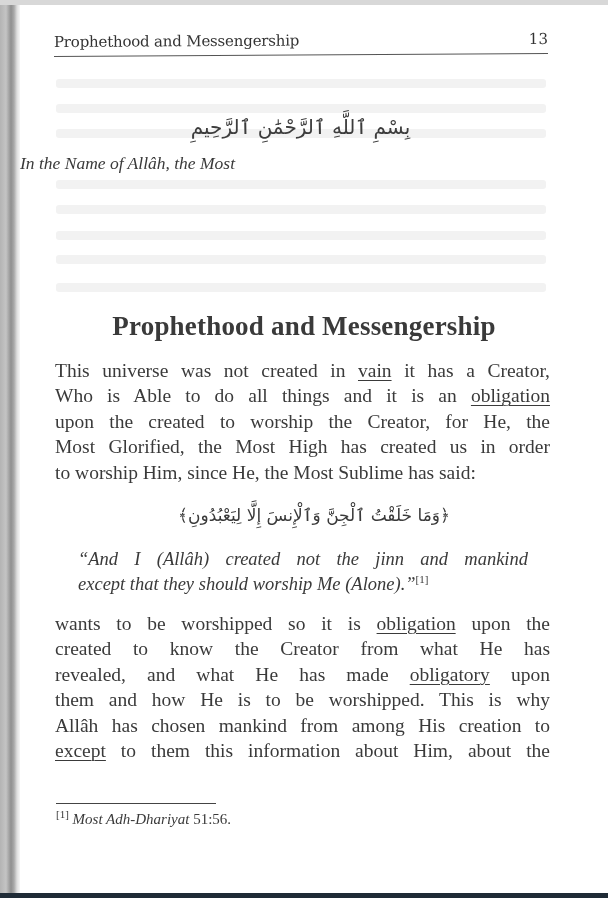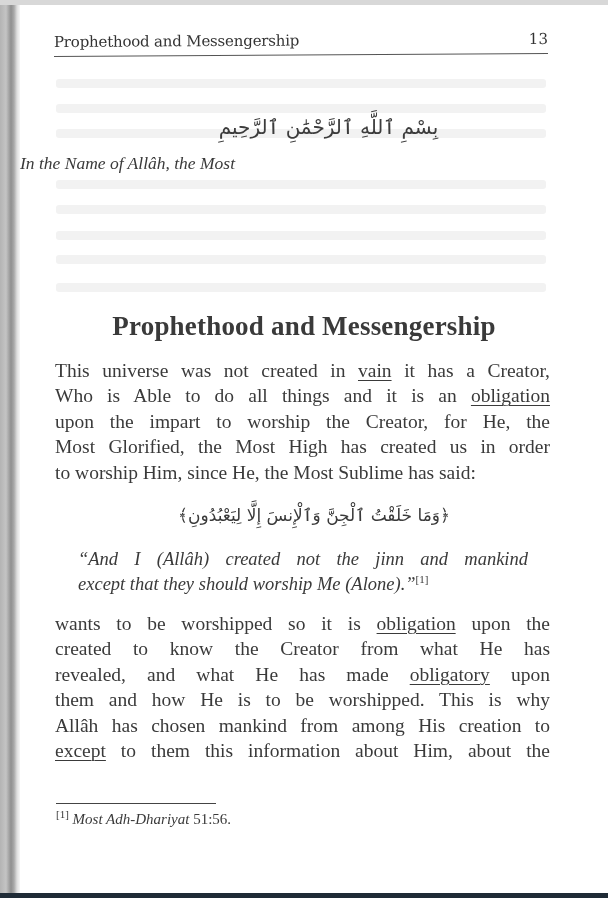--- a/index.html
+++ b/index.html
@@ -21,21 +21,21 @@
       position: absolute; left: 34px; top: 25px; width: 494px; height: 26px;
       border-bottom: 1px solid #555;
       transform: rotate(-0.35deg); transform-origin: left bottom;
     }
     .running-title { position: absolute; left: 0; top: 3px; font-size: 15px; color: #333; letter-spacing: -0.2px; }
     .page-number { position: absolute; right: 0; top: 3px; font-size: 15px; color: #333; }
 
     .ghost { position: absolute; left: 36px; height: 9px; background: #f2f2f2; border-radius: 3px; }
 
     .basmala { position: absolute; left: 0; top: 110px; width: 561px; text-align: center;
-      font-family: "DejaVu Sans", sans-serif; font-size: 20px; color: #3c3c3c; direction: rtl; margin-left: 28px; }
+      font-family: "DejaVu Sans", sans-serif; font-size: 20px; color: #3c3c3c; direction: rtl; }
     .basmala-trans { position: absolute; left: 0; top: 146px; width: 520px; text-align: left;
       font-style: italic; font-size: 17.5px; line-height: 25px; color: #3a3a3a; font-family: "Liberation Serif", serif; }
 
     .chapter-title { position: absolute; left: 0; top: 306px; width: 568px; text-align: center;
       font-family: "Liberation Serif", serif; font-weight: bold; font-size: 27px; color: #3a3a3a; letter-spacing: 0.2px; }
 
     .para { position: absolute; left: 35px; width: 495px; font-family: "Liberation Serif", serif;
       font-size: 19.5px; line-height: 25.4px; color: #3a3a3a; }
     .para .ln { display: block; white-space: nowrap; text-align: justify; text-align-last: justify; }
     .para .ln.last { text-align-last: left; }
@@ -78,21 +78,21 @@
   <div class="basmala">بِسْمِ ٱللَّهِ ٱلرَّحْمَٰنِ ٱلرَّحِيمِ</div>
   <div class="basmala-trans">
     <div>In the Name of Allâh, the Most</div>
   </div>
 
   <h1 class="chapter-title" style="margin:0">Prophethood and Messengership</h1>
 
   <div class="para" id="p1" style="top:353px">
       <span class="ln">This universe was not created in <span class="u">vain</span> it has a Creator,</span>
       <span class="ln">Who is Able to do all things and it is an <span class="u">obligation</span></span>
-      <span class="ln">upon the impart to worship the Creator, for He, the</span>
+      <span class="ln">upon the created to worship the Creator, for He, the</span>
       <span class="ln">Most Glorified, the Most High has created us in order</span>
       <span class="ln last">to worship Him, since He, the Most Sublime has said:</span>
     </div>
 
   <div class="ayah">﴿وَمَا خَلَقْتُ ٱلْجِنَّ وَٱلْإِنسَ إِلَّا لِيَعْبُدُونِ﴾</div>
 
   <div class="ayah-trans">
     <span class="ln j">“And I (Allâh) created not the jinn and mankind</span>
     <span class="ln"><span>except that they should worship Me (Alone).”</span><sup class="fn">[1]</sup></span>
   </div>

